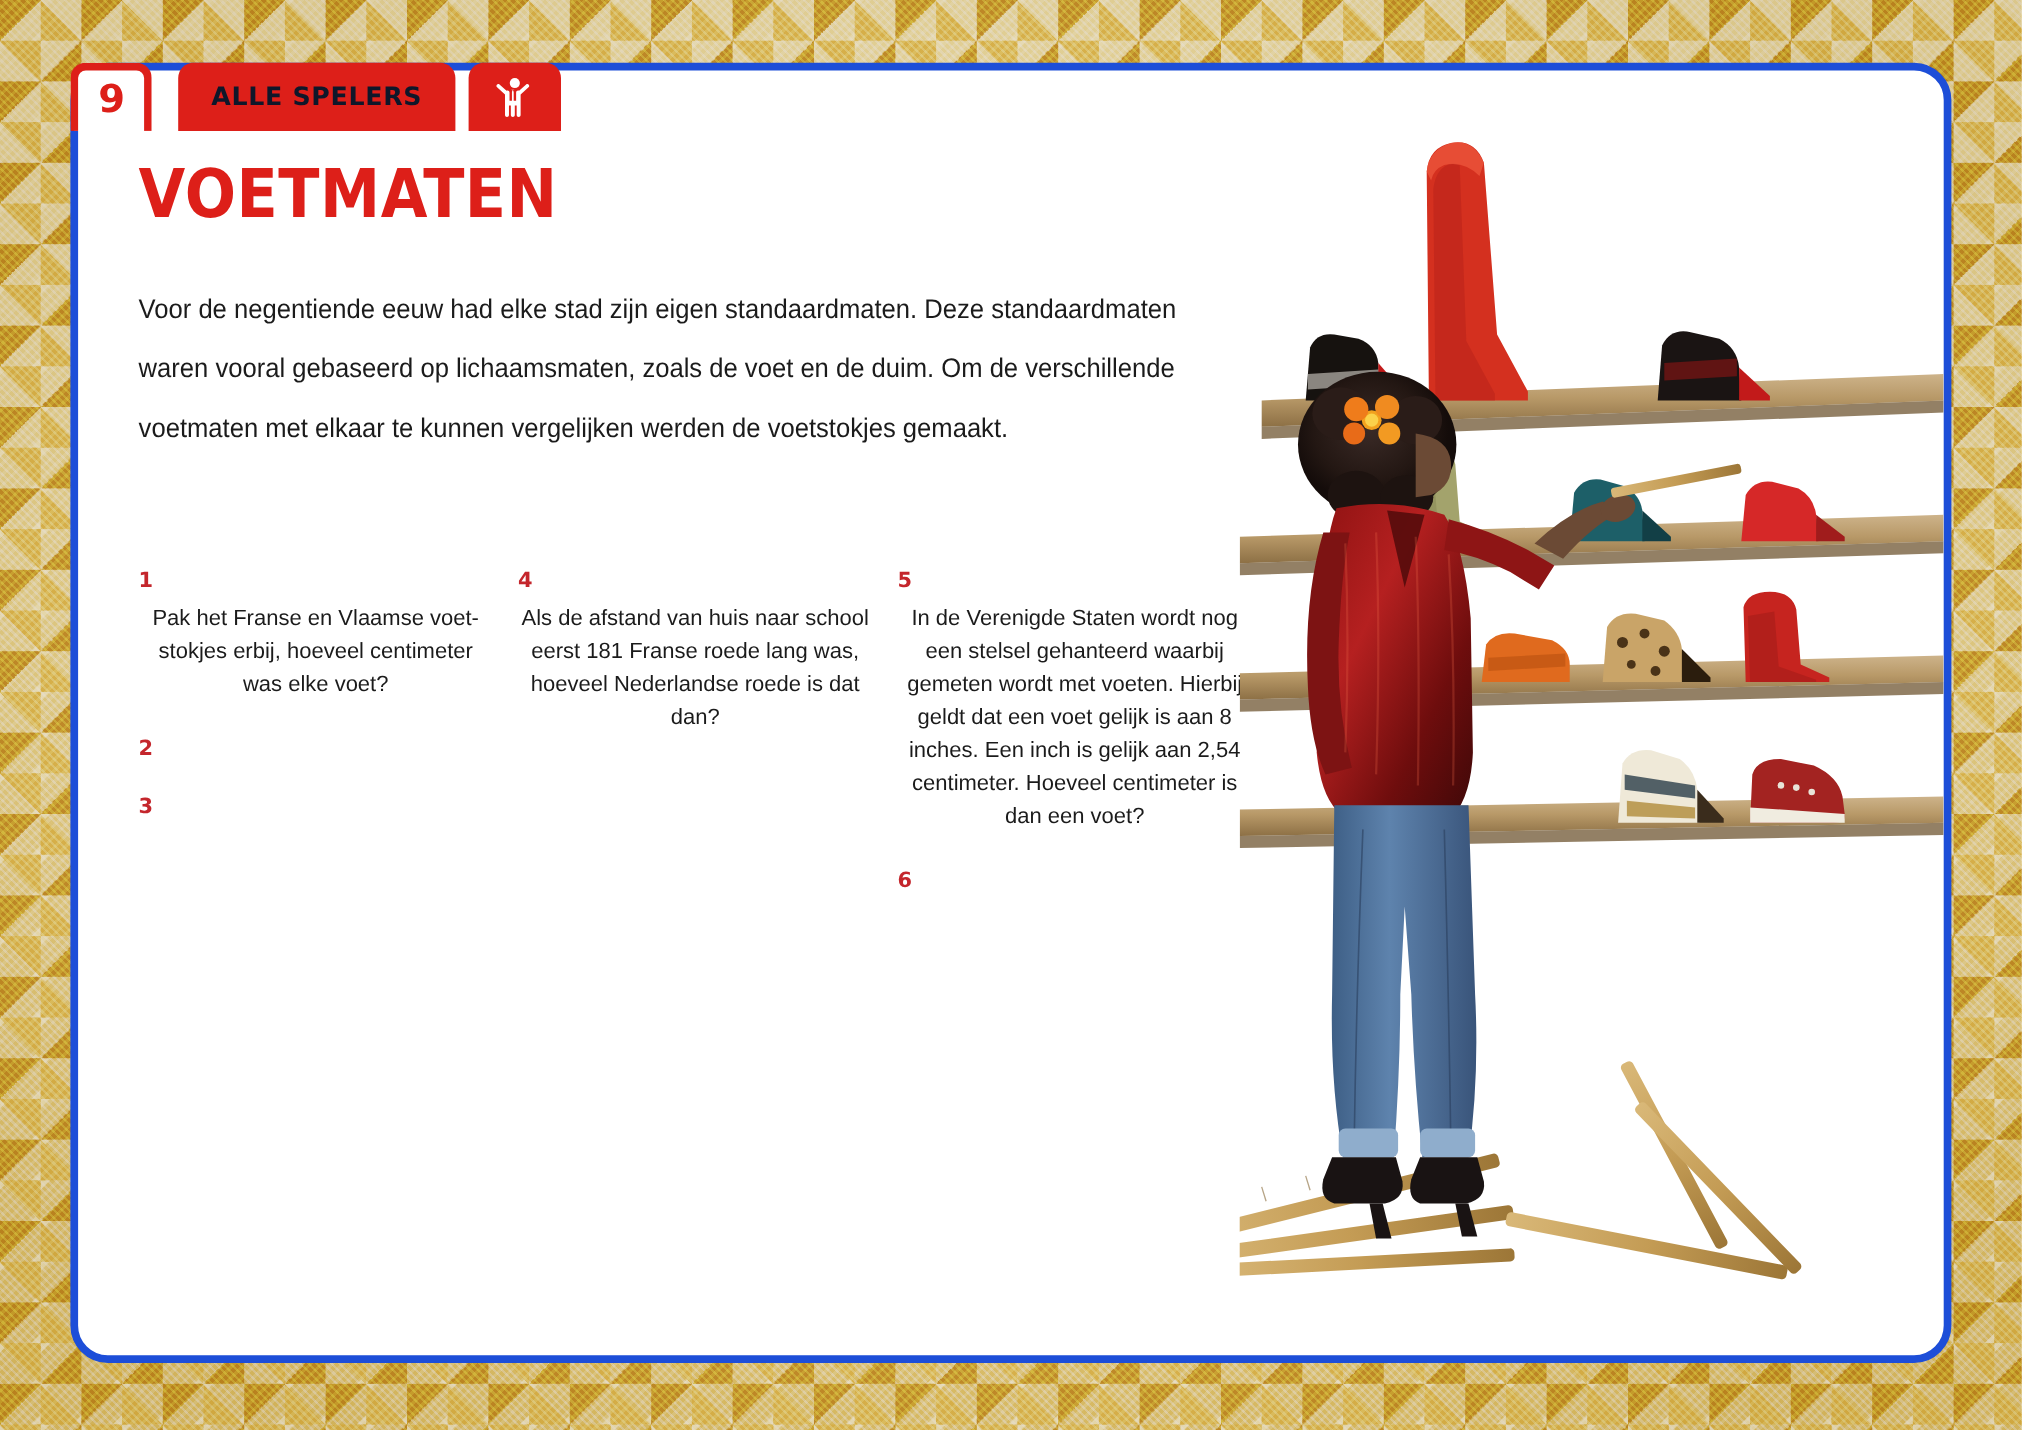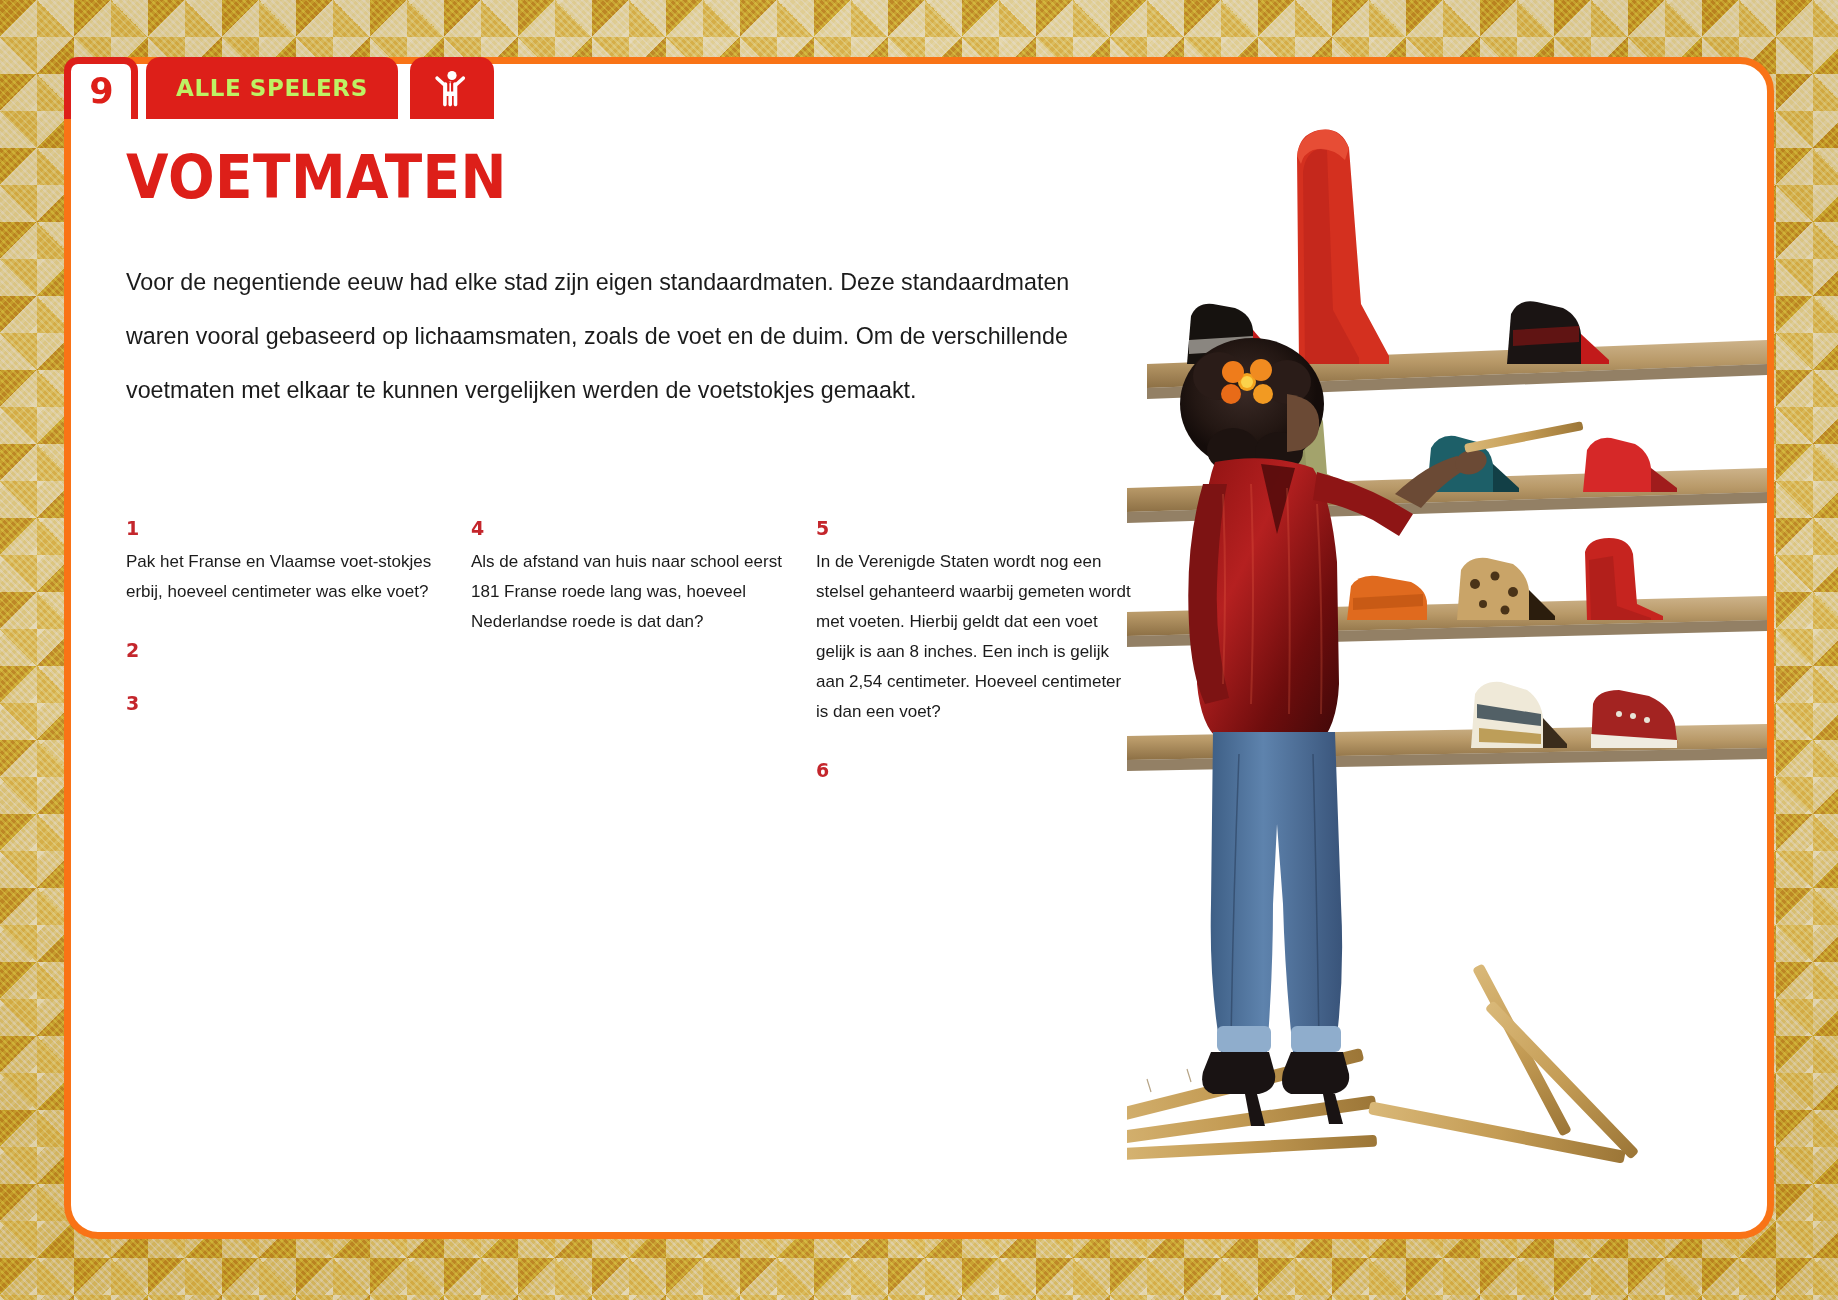--- a/index.html
+++ b/index.html
@@ -42,21 +42,21 @@
   }
 
   
   #card {
     position: absolute;
     left: 64px;
     top: 57px;
     width: 1710px;
     height: 1182px;
     background: #ffffff;
-    border: 7px solid #f97316;
+    border: 7px solid #1d4ed8;
     border-radius: 34px;
     overflow: hidden;
   }
 
   
   #tabs {
     position: absolute;
     left: 64px;
     top: 57px;
     height: 62px;
@@ -80,23 +80,23 @@
     border-bottom: none;
     color: #dd1f19;
     font-size: 35px;
     font-weight: 800;
     letter-spacing: -1px;
     font-family: "DejaVu Sans", sans-serif;
     padding-bottom: 2px;
   }
   .tab-players {
     background: #dd1f19;
-    color: #bef264;
+    color: #0f172a;
     padding: 12px 30px;
-    margin-left: 8px;
+    margin-left: 24px;
     font-size: 23px;
     font-weight: 800;
     letter-spacing: .6px;
     font-family: "DejaVu Sans", sans-serif;
   }
   .tab-icon {
     background: #dd1f19;
     width: 84px;
     margin-left: 12px;
   }
@@ -151,23 +151,24 @@
   .qnum {
     color: #c4262c;
     font-size: 19px;
     font-weight: 700;
     font-family: "DejaVu Sans", sans-serif;
     line-height: 1;
     margin-bottom: 9px;
   }
   .qtext {
     color: #1b1b1b;
-    font-size: 17px;
+    font-size: 20px;
     line-height: 30px;
     font-family: "Liberation Sans", sans-serif;
+    text-align: center;
   }
   .qitem { margin-bottom: 34px; }
   .qtext + .qtext { margin-top: 26px; }
 
   
   #collage {
     position: absolute;
     right: 0;
     top: 0;
     width: 640px;

